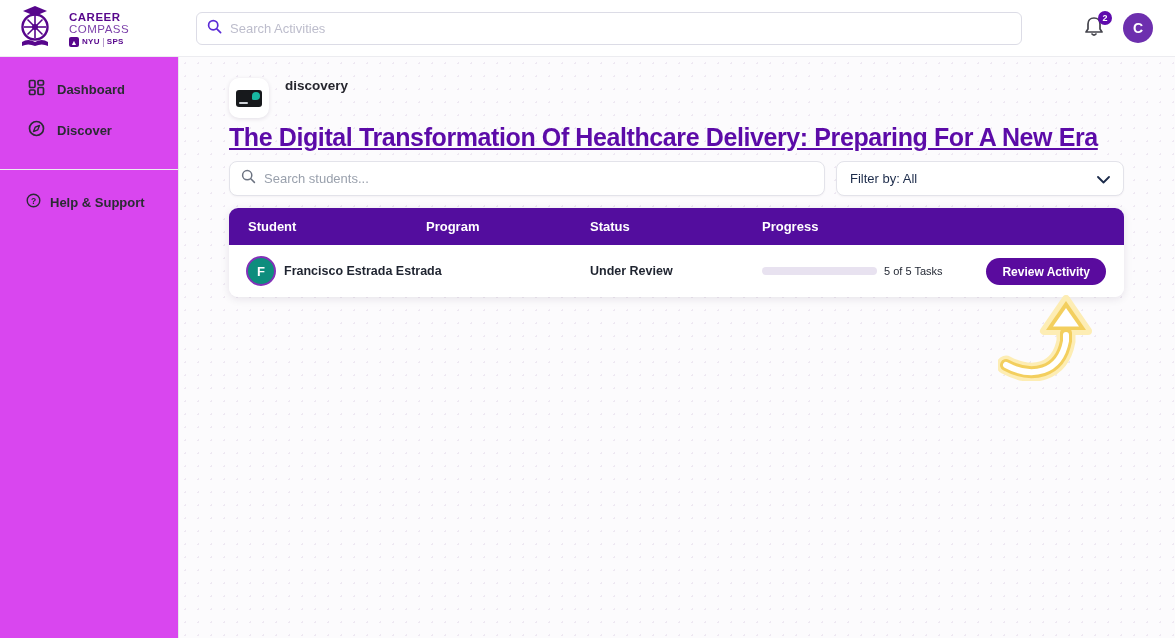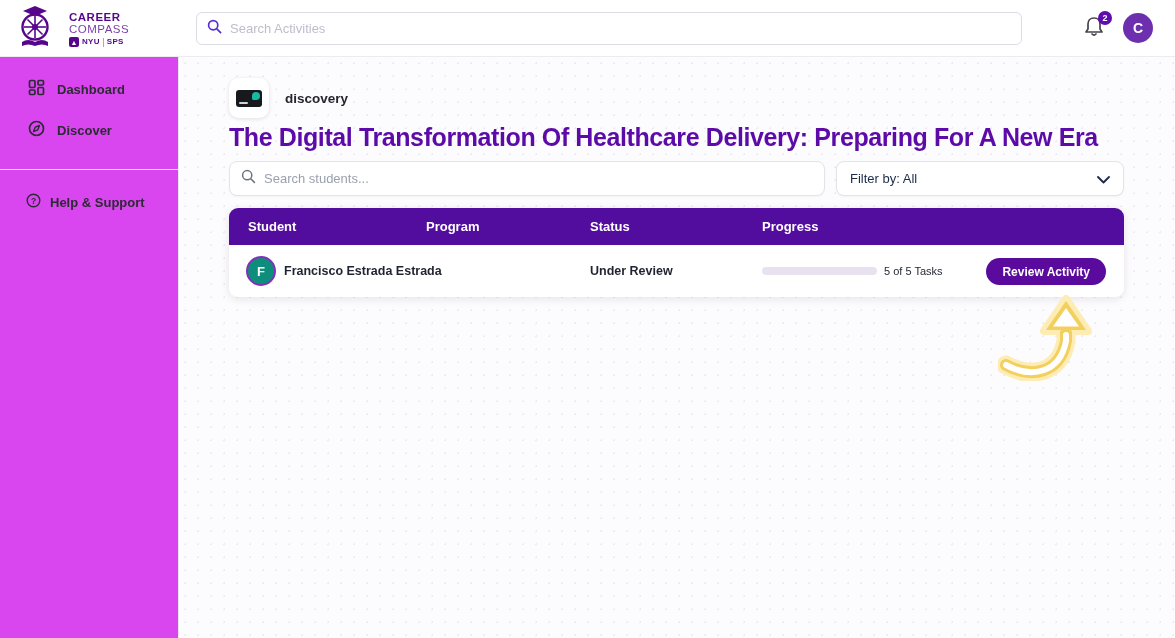--- a/index.html
+++ b/index.html
@@ -46,32 +46,32 @@
   .side-divider { height:1px; background:#ededf1; margin:8px 0 14px 0; }
   .nav-item-sm { display:flex; align-items:center; gap:9px; padding:9px 0 9px 26px; cursor:pointer; }
   .nav-item-sm .lbl { font-size:13px; font-weight:bold; color:#2b2b33; }
 
   
   .main { position:absolute; left:179px; top:57px; width:996px; height:581px;
     background:#fcfbfd;
     background-image:radial-gradient(#eee8f2 1px, transparent 1px);
     background-size:13px 13px; }
 
-  .activity-head { position:absolute; left:50px; top:21px; display:flex; align-items:center; gap:16px; }
+  .activity-head { position:absolute; left:50px; top:21px; display:flex; align-items:flex-start; gap:16px; }
   .activity-logo { width:40px; height:40px; background:#fff; border-radius:10px;
     box-shadow:0 1px 4px rgba(40,20,60,.12); display:flex; align-items:center; justify-content:center; }
   .logo-card { width:26px; height:17px; background:#17191c; border-radius:3px; position:relative; }
   .logo-card::after { content:""; position:absolute; right:2px; top:2px; width:8px; height:8px;
     background:#18b8a2; border-radius:50% 50% 50% 20%; }
   .logo-card::before { content:""; position:absolute; left:3px; bottom:3px; width:9px; height:2px;
     background:#cfd3d8; border-radius:1px; }
   .activity-name { font-size:13.5px; font-weight:bold; color:#26262e; }
 
   .page-title { position:absolute; left:50px; top:66px; width:910px;
-    font-size:25px; font-weight:800; color:#5c0ba8; letter-spacing:-0.4px; white-space:nowrap; }
+    font-size:25px; font-weight:800; color:#5c0ba8; letter-spacing:-0.4px; white-space:nowrap;text-decoration:underline; }
 
   .filters { position:absolute; left:50px; top:104px; width:895px; display:flex; justify-content:space-between; }
   .student-search { width:596px; height:35px; background:#fff; border:1px solid #e3e3ea;
     border-radius:8px; display:flex; align-items:center; padding:0 11px; gap:8px;
     box-shadow:0 1px 2px rgba(40,20,60,.04); }
   .student-search input { border:none; outline:none; flex:1; font-size:13px;
     font-family:inherit; color:#444; background:transparent; }
   .student-search input::placeholder { color:#9aa1ad; }
   .filter-select { width:288px; height:35px; background:#fff; border:1px solid #e3e3ea;
     border-radius:8px; display:flex; align-items:center; justify-content:space-between;

